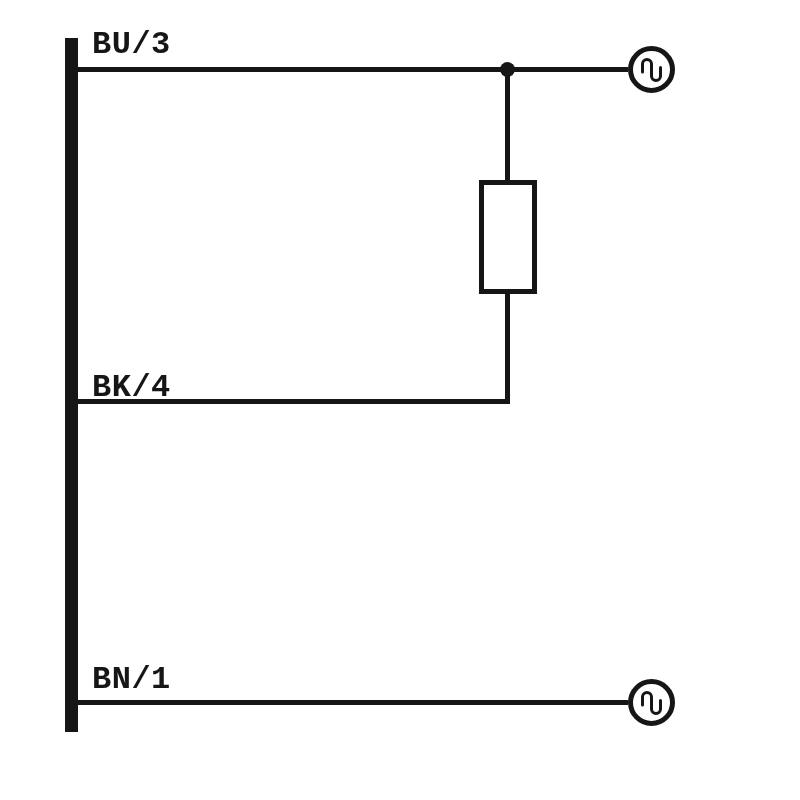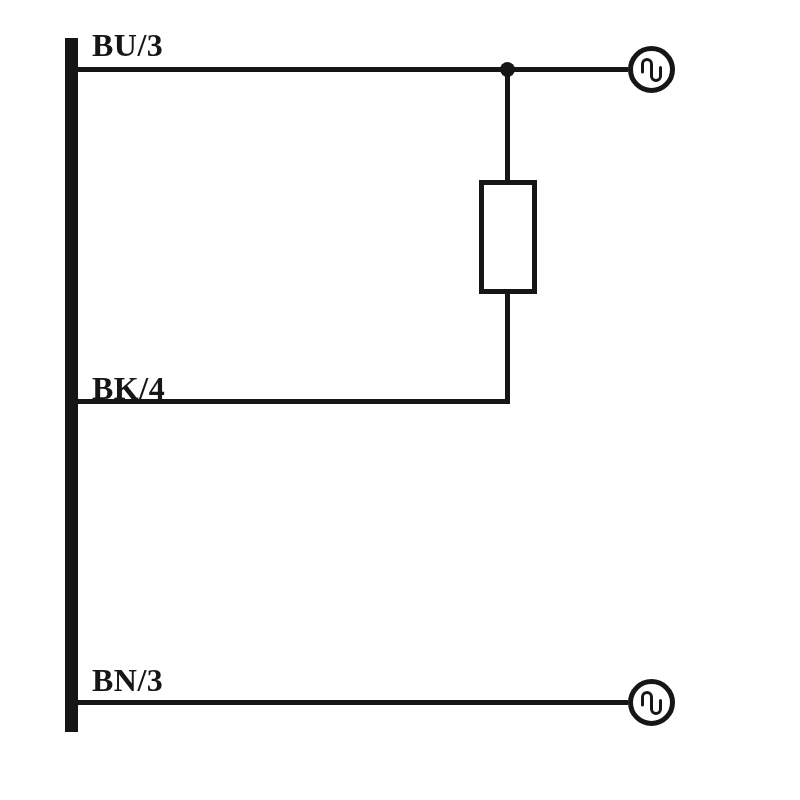--- a/index.html
+++ b/index.html
@@ -5,21 +5,21 @@
   html, body {
     margin: 0;
     padding: 0;
     background: #ffffff;
   }
   .canvas {
     position: relative;
     width: 800px;
     height: 800px;
     background: var(--background, #ffffff);
-    font-family: Liberation Serif, serif;
+    font-family: Liberation Mono, monospace;
     overflow: hidden;
     border-radius: 13px;
   }
   .bus {
     position: absolute;
     left: 65px;
     top: 38px;
     width: 13px;
     height: 694px;
     background: var(--ink, #161616);
@@ -98,21 +98,21 @@
   <div class="wire h" id="wire-bu"></div>
 
   <div class="wire v" id="lead-top"></div>
   <div class="wire v" id="lead-bottom"></div>
   <div class="junction-dot"></div>
   <div class="resistor"></div>
 
   <div class="wire-label" id="label-bk">BK/4</div>
   <div class="wire h" id="wire-bk"></div>
 
-  <div class="wire-label" id="label-bn">BN/3</div>
+  <div class="wire-label" id="label-bn">BN/1</div>
   <div class="wire h" id="wire-bn"></div>
 
   <div class="terminal" id="terminal-top">
     <svg width="37" height="37" viewBox="-18.5 -18.5 37 37">
       <path d="M -9 2.5 V -5.5 A 4.5 4.5 0 0 1 0 -5.5 V 6.5 A 4.5 4.5 0 0 0 9 6.5 V -2" fill="none" stroke="#161616" stroke-width="3" stroke-linecap="round"></path>
     </svg>
   </div>
 
   <div class="terminal" id="terminal-bottom">
     <svg width="37" height="37" viewBox="-18.5 -18.5 37 37">

